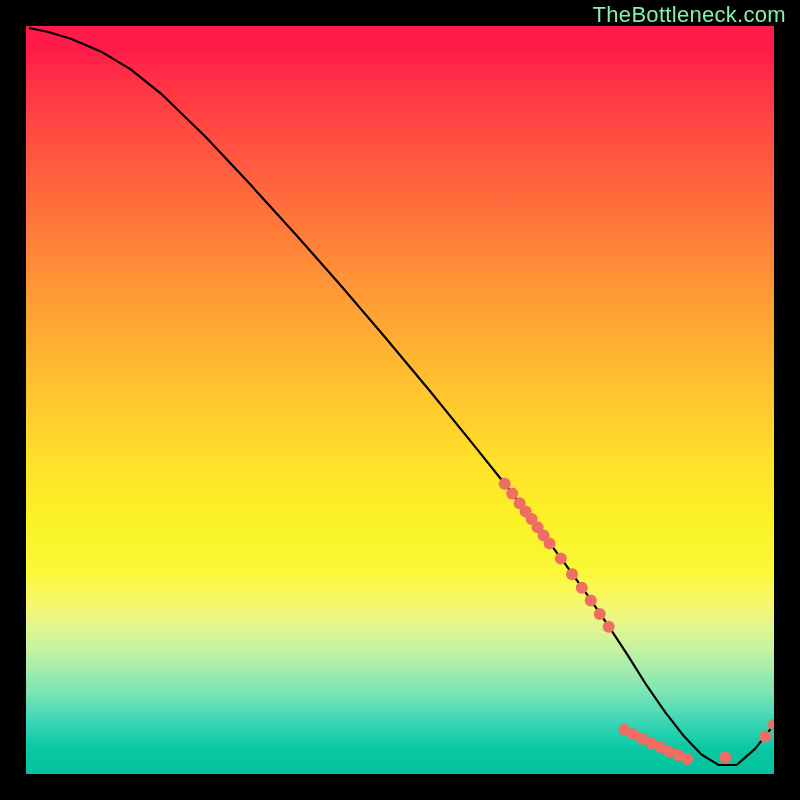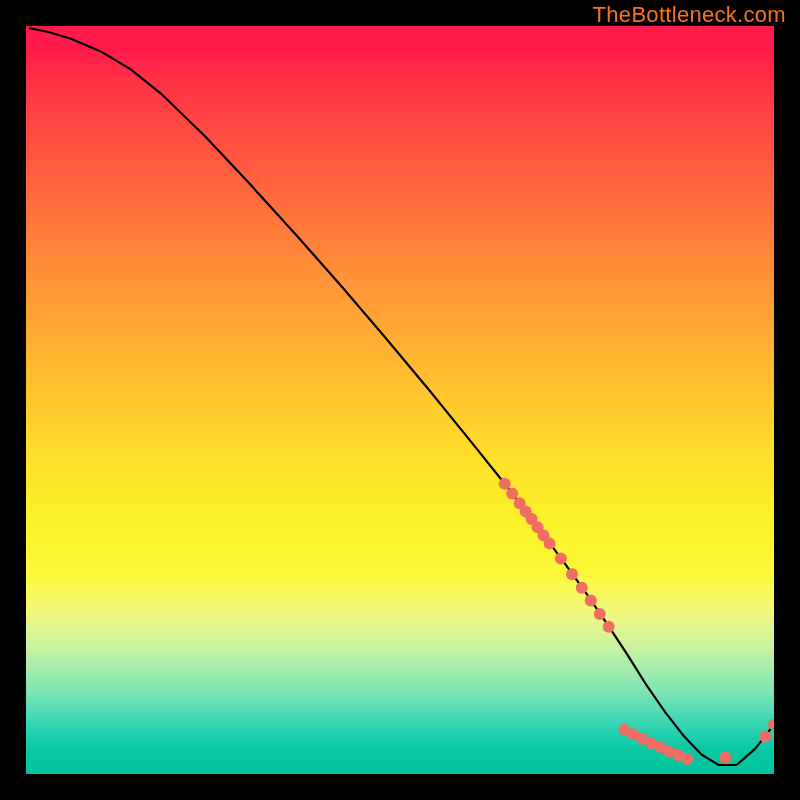--- a/index.html
+++ b/index.html
@@ -14,21 +14,21 @@
   .outer {
     position: relative;
     width: 800px;
     height: 800px;
     background: #000;
   }
   .watermark {
     position: absolute;
     top: 2px;
     right: 14px;
-    color: #f97316;
+    color: #86efac;
     font-size: 22px;
     font-weight: 500;
     letter-spacing: 0.3px;
     z-index: 5;
   }
   .plot-area {
     position: absolute;
     left: 26px;
     top: 26px;
     width: 748px;

